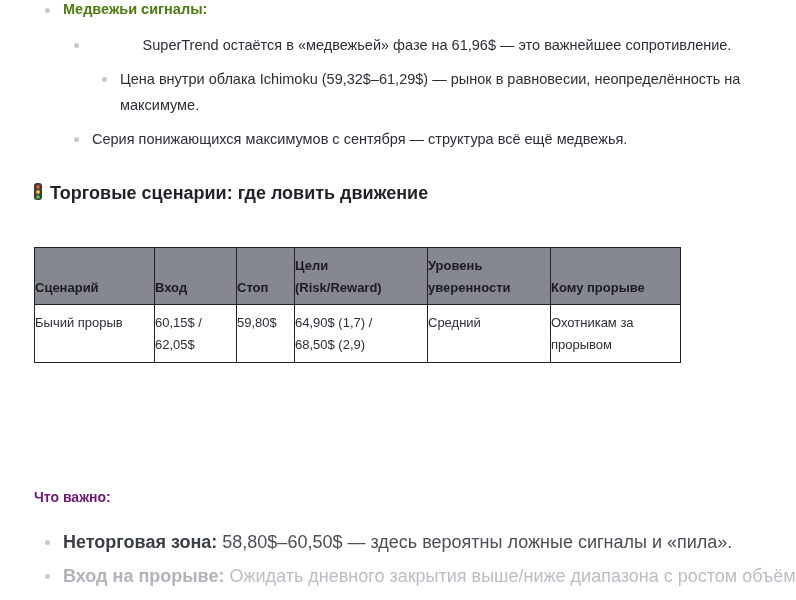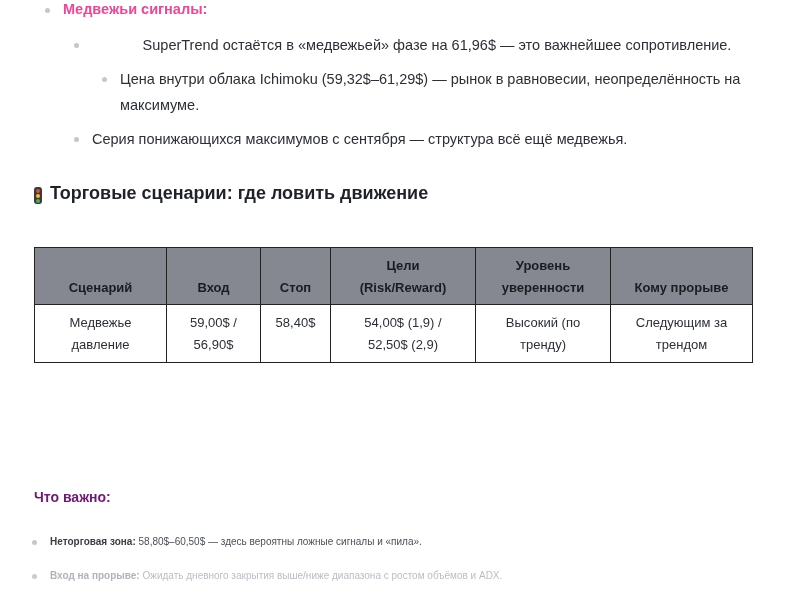--- a/index.html
+++ b/index.html
@@ -11,63 +11,63 @@
   .doc { position: absolute; left: 0; top: 0; width: 796px; }
 
   ul { list-style: none; margin: 0; padding: 0; }
   .bullet { position: relative; }
   .bullet::before {
     content: ""; position: absolute; width: 5px; height: 5px; border-radius: 50%;
     background: #c4c7cc;
   }
 
   
-  .l1 { position: absolute; left: 63px; top: 1px; font-size: 14.5px; font-weight: bold; color: #ec4899; }
+  .l1 { position: absolute; left: 63px; top: 1px; font-size: 14.5px; font-weight: bold; color: #4d7c0f; }
   .l1::before { left: -18px; top: 7px; }
 
   .l2 { position: absolute; left: 92px; font-size: 14.5px; line-height: 26px; color: #2b2f36; width: 690px; }
   .l2::before { left: -18px; top: 11px; }
   .l2a { top: 32px; text-align: center; }
   .l2b { top: 66px; margin-left: 28px; }
   .l2c { top: 126px; }
 
   .h3 {
     position: absolute; left: 34px; top: 183px;
     font-size: 18px; font-weight: bold; color: #1f2329;
-    display: flex; align-items: flex-end; gap: 8px;
+    display: flex; align-items: flex-start; gap: 8px;
   }
   .traffic {
     width: 8px; height: 17px; background: #3a3a3a; border-radius: 3px;
     display: flex; flex-direction: column; align-items: center; justify-content: space-around;
     padding: 1px 0; box-sizing: border-box;
   }
   .traffic span { width: 4px; height: 4px; border-radius: 50%; display: block; }
   .traffic .r { background: #e04b3a; }
   .traffic .y { background: #f2c12e; }
   .traffic .g { background: #46b450; }
 
   table {
     position: absolute; left: 34px; top: 247px;
     border-collapse: collapse; font-size: 13px; color: #2b2f36;
   }
   th, td {
-    border: 1.5px solid #222; text-align: center; vertical-align: top;
-    padding: 7px 12px 6px 12px; line-height: 22px;
+    border: 1.5px solid #222; text-align: left; vertical-align: top;
+    padding: 7px 12px 6px 0; line-height: 22px;
   }
   th {
     background: #858891; color: #1a1c20; font-weight: bold; vertical-align: bottom;
     height: 41px; padding-bottom: 5px;
   }
   .c1 { width: 107px; } .c2 { width: 69px; } .c3 { width: 45px; }
   .c4 { width: 120px; } .c5 { width: 110px; } .c6 { width: 117px; }
 
   .important {
     position: absolute; left: 34px; top: 489px; font-size: 14px; font-weight: bold; color: #701a75;
   }
-  .l3 { position: absolute; left: 50px; font-size: 10px; line-height: 22px; width: 720px; white-space: nowrap; }
+  .l3 { position: absolute; left: 63px; font-size: 18px; line-height: 22px; width: 720px; white-space: nowrap; }
   .l3::before { left: -18px; top: 9px; }
   .l3a { top: 531px; color: #4a4f57; }
   .l3a b { color: #3a3e45; }
   .l3b { top: 565px; color: #b4b8be; }
   .l3b b { color: #a9adb3; }
   .fade {
     position: absolute; left: 0; top: 548px; width: 796px; height: 52px;
     background: linear-gradient(to bottom, rgba(255,255,255,0), rgba(255,255,255,0.15));
     pointer-events: none;
   }
@@ -99,26 +99,26 @@
         <th class="c1">Сценарий</th>
         <th class="c2">Вход</th>
         <th class="c3">Стоп</th>
         <th class="c4">Цели (Risk/Reward)</th>
         <th class="c5">Уровень уверенности</th>
         <th class="c6">Кому прорыве</th>
       </tr>
     </thead>
     <tbody>
       <tr>
-        <td>Медвежье давление</td>
-        <td>59,00$ / 56,90$</td>
-        <td>58,40$</td>
-        <td>54,00$ (1,9) / 52,50$ (2,9)</td>
-        <td>Высокий (по тренду)</td>
-        <td>Следующим за трендом</td>
+        <td>Бычий прорыв</td>
+        <td>60,15$ / 62,05$</td>
+        <td>59,80$</td>
+        <td>64,90$ (1,7) / 68,50$ (2,9)</td>
+        <td>Средний</td>
+        <td>Охотникам за прорывом</td>
       </tr>
     </tbody>
   </table>
 
   <div class="important">Что важно:</div>
 
   <ul>
     <li class="bullet l3 l3a">
       <b>Неторговая зона:</b><span> 58,80$–60,50$ — здесь вероятны ложные сигналы и «пила».</span>
     </li>

